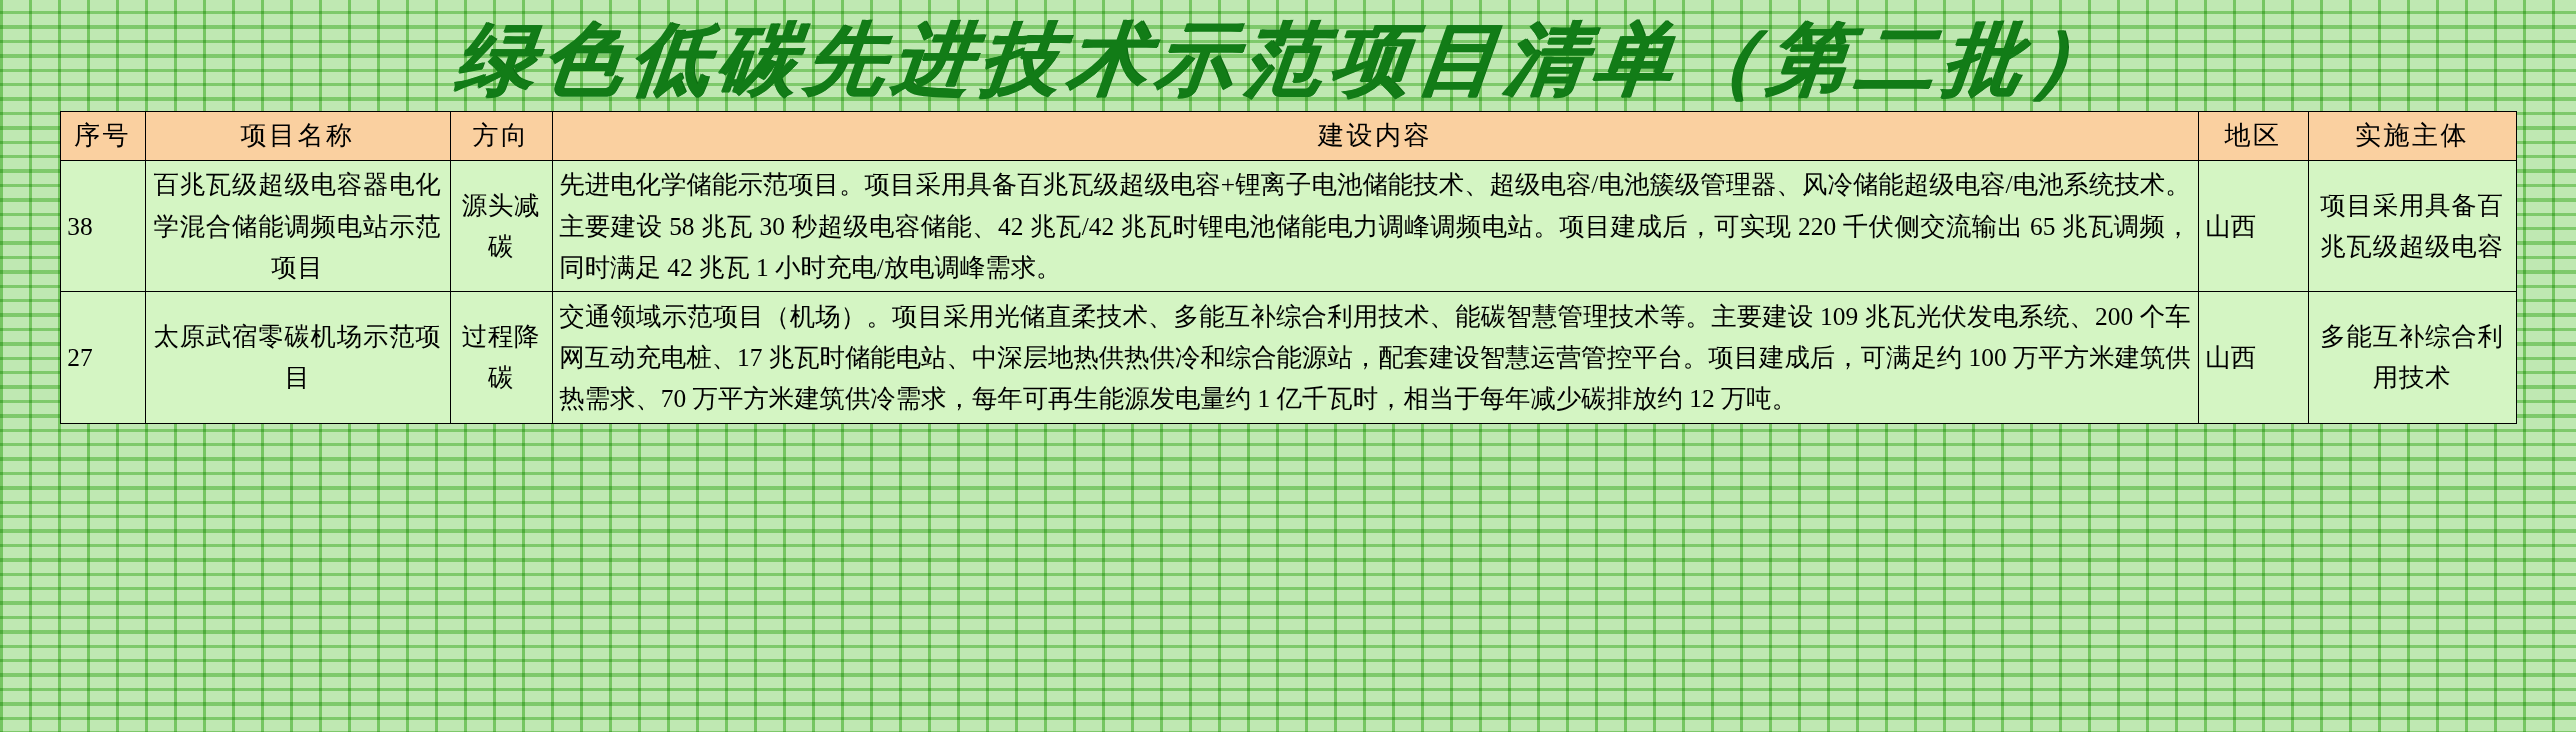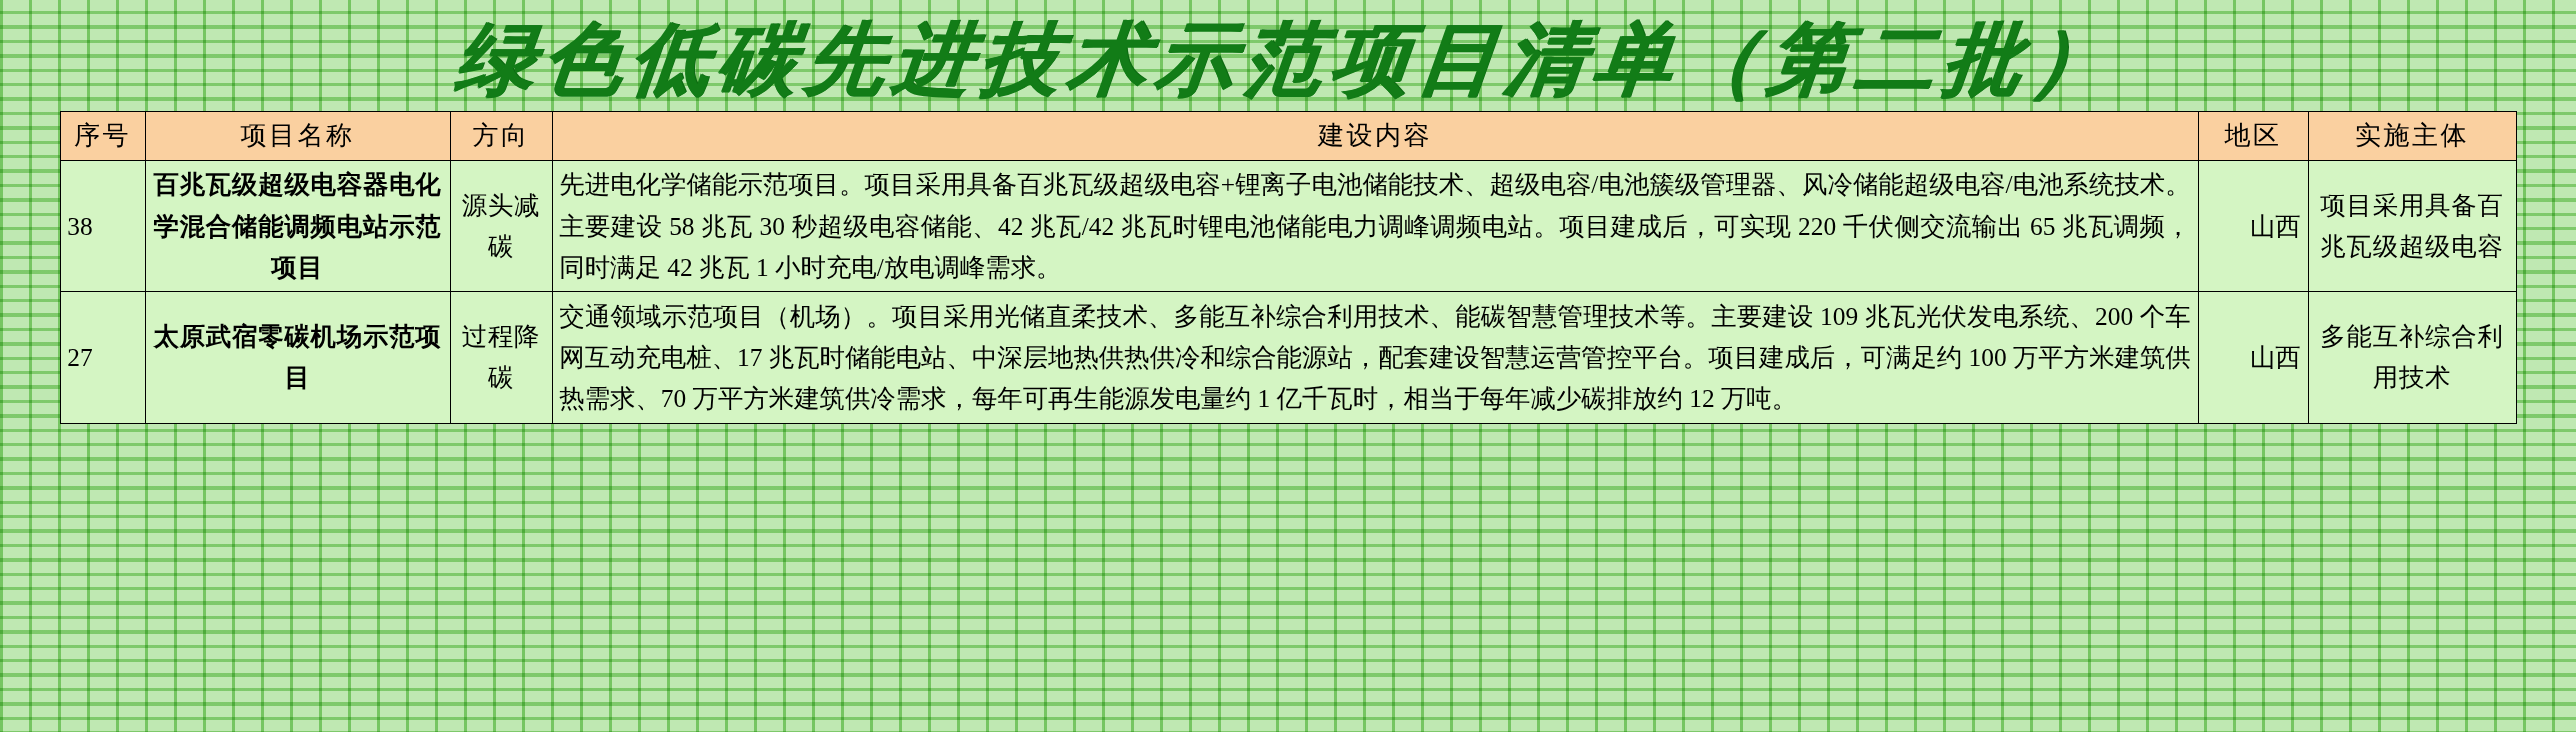--- a/index.html
+++ b/index.html
@@ -71,24 +71,24 @@
     height:41px;
     line-height:1.1;
     letter-spacing:2.5px;
   }
   table.list tbody td{
     background:#d4f5c3;
     font-size:25.4px;
     line-height:1.62;
   }
   td.c-no{font-size:26px;}
-  td.c-name{text-align:center;letter-spacing:0.8px;font-weight:bold;}
+  td.c-name{text-align:center;letter-spacing:0.8px;}
   td.c-dir{text-align:center;letter-spacing:0.8px;}
   td.c-content{text-align:justify;text-align-last:left;padding:8.5px 12px;}
-  td.c-region{text-align:right;}
+  td.c-region{text-align:left;}
   td.c-entity{text-align:center;letter-spacing:0.8px;}
 
   col.w-no{width:85px;}
   col.w-name{width:305px;}
   col.w-dir{width:102px;}
   col.w-content{width:1646px;}
   col.w-region{width:110px;}
   col.w-entity{width:208px;}
 </style>
 </head>

